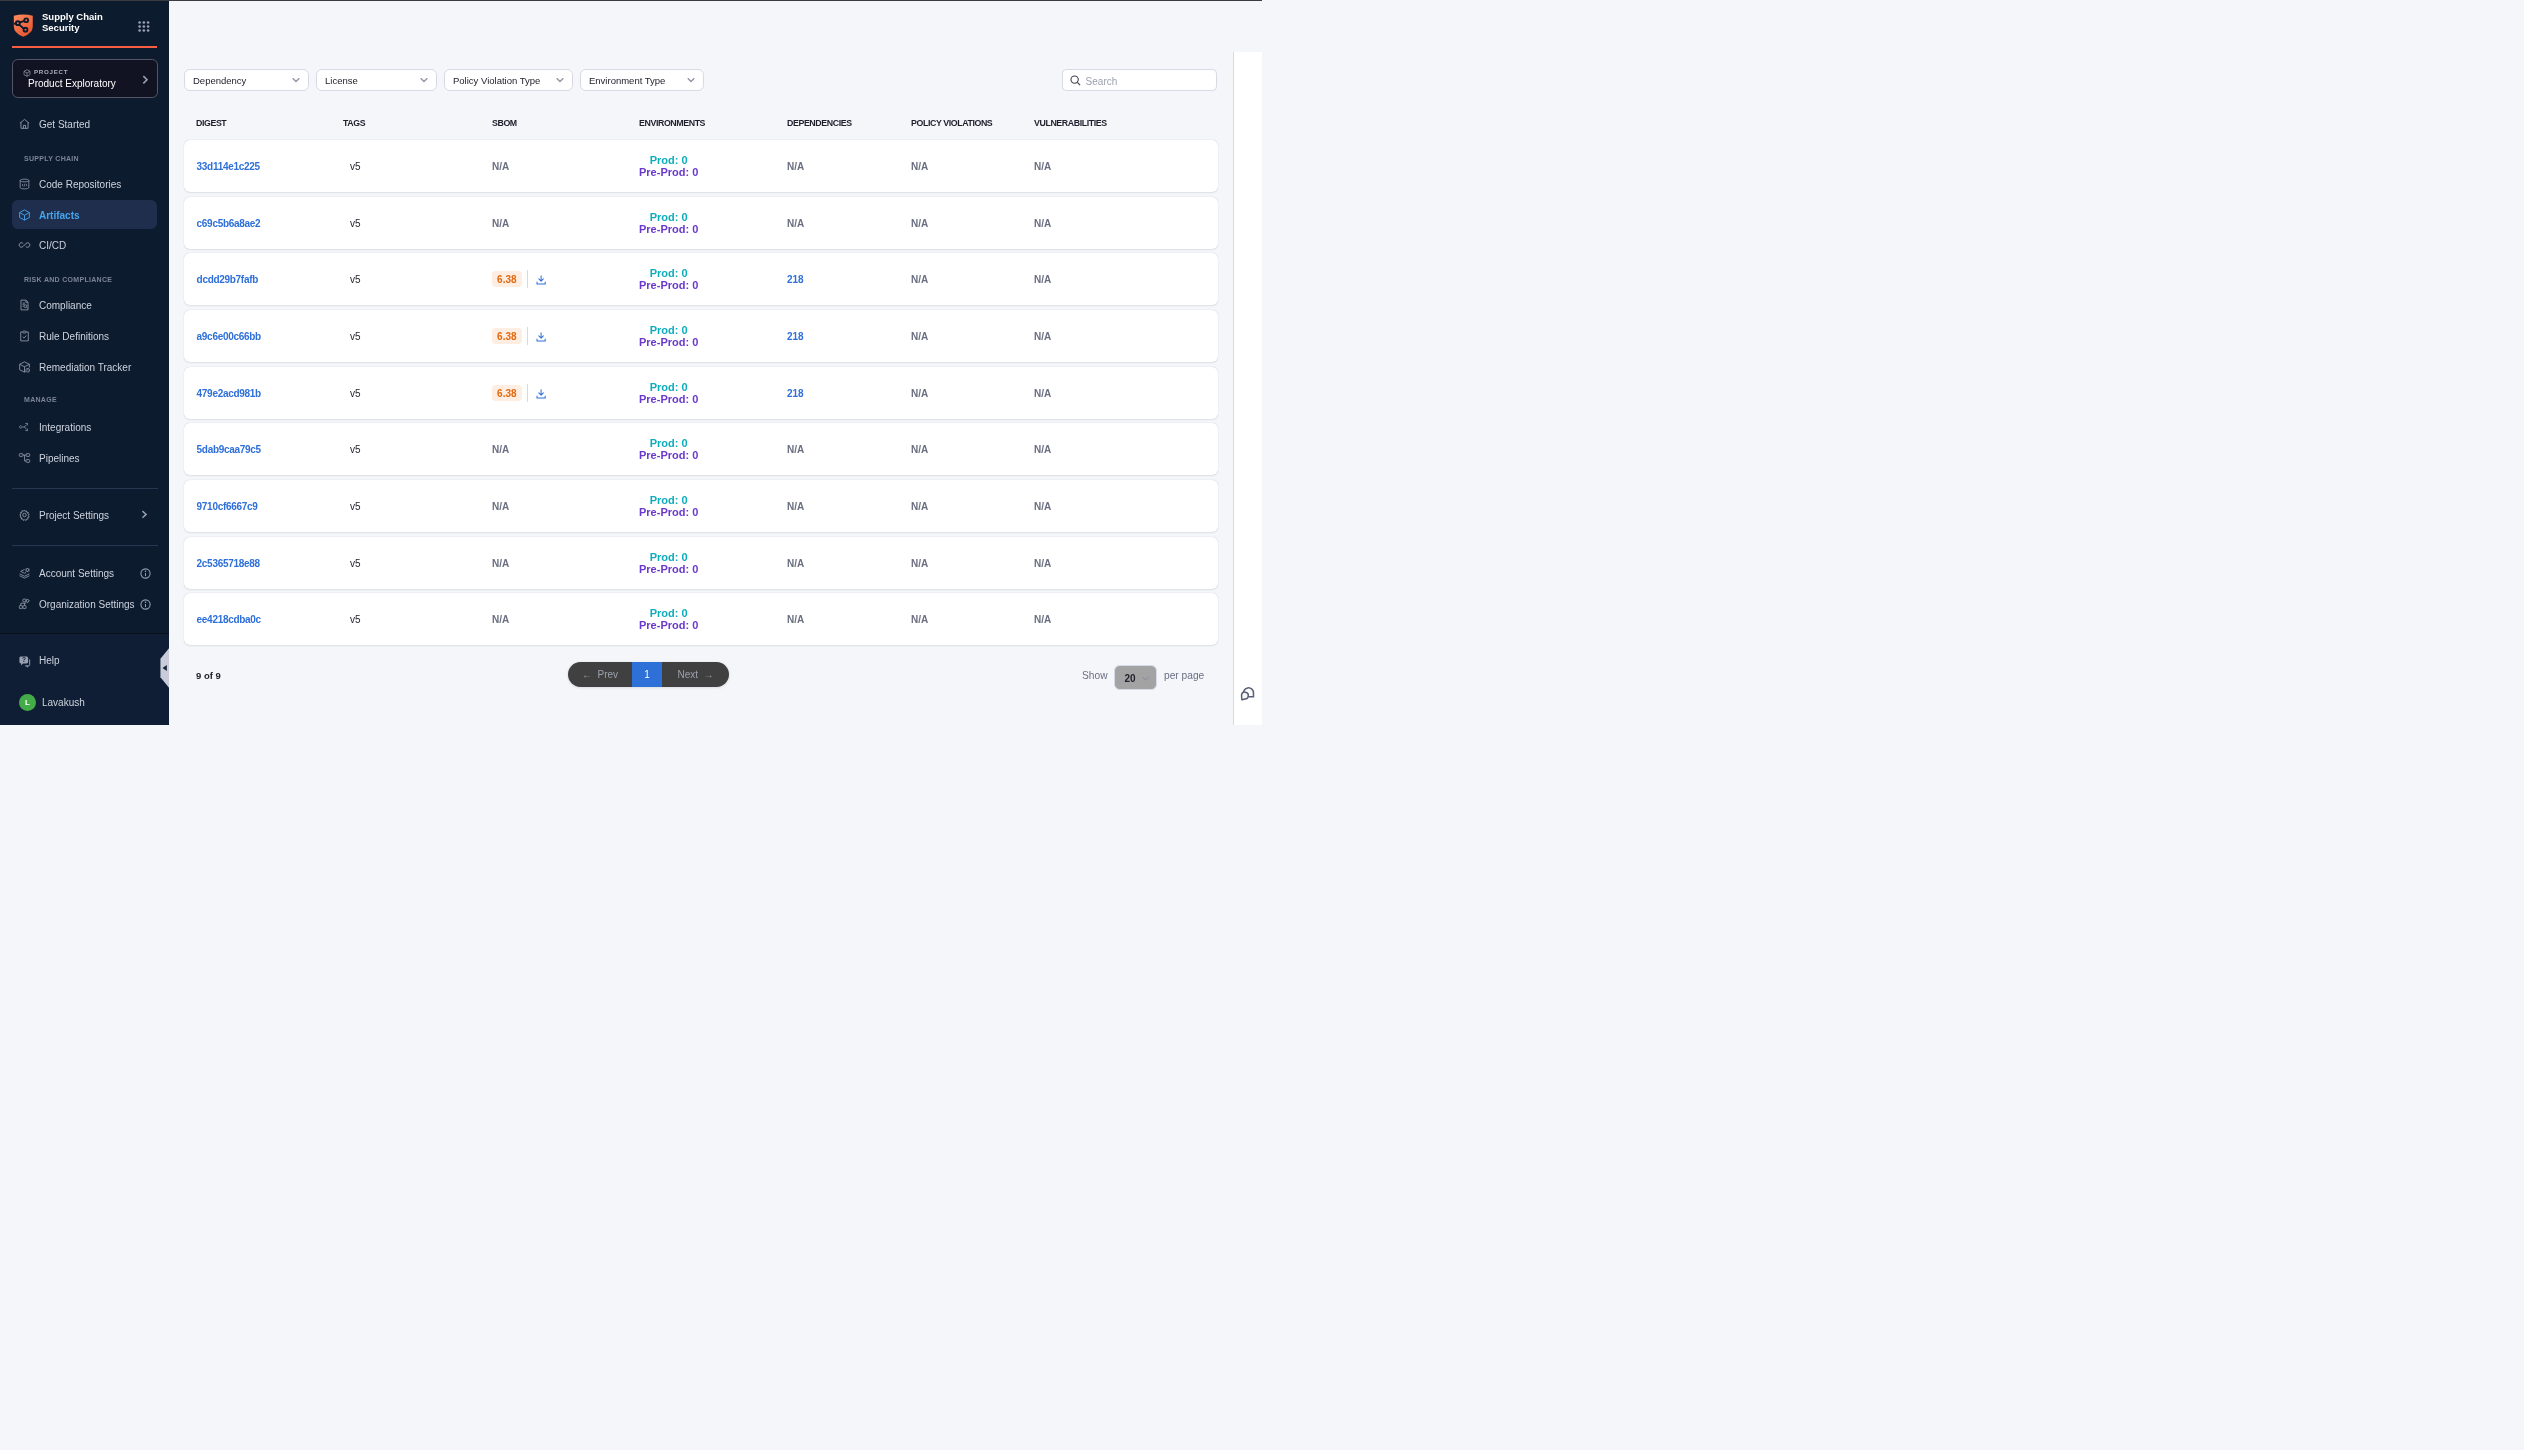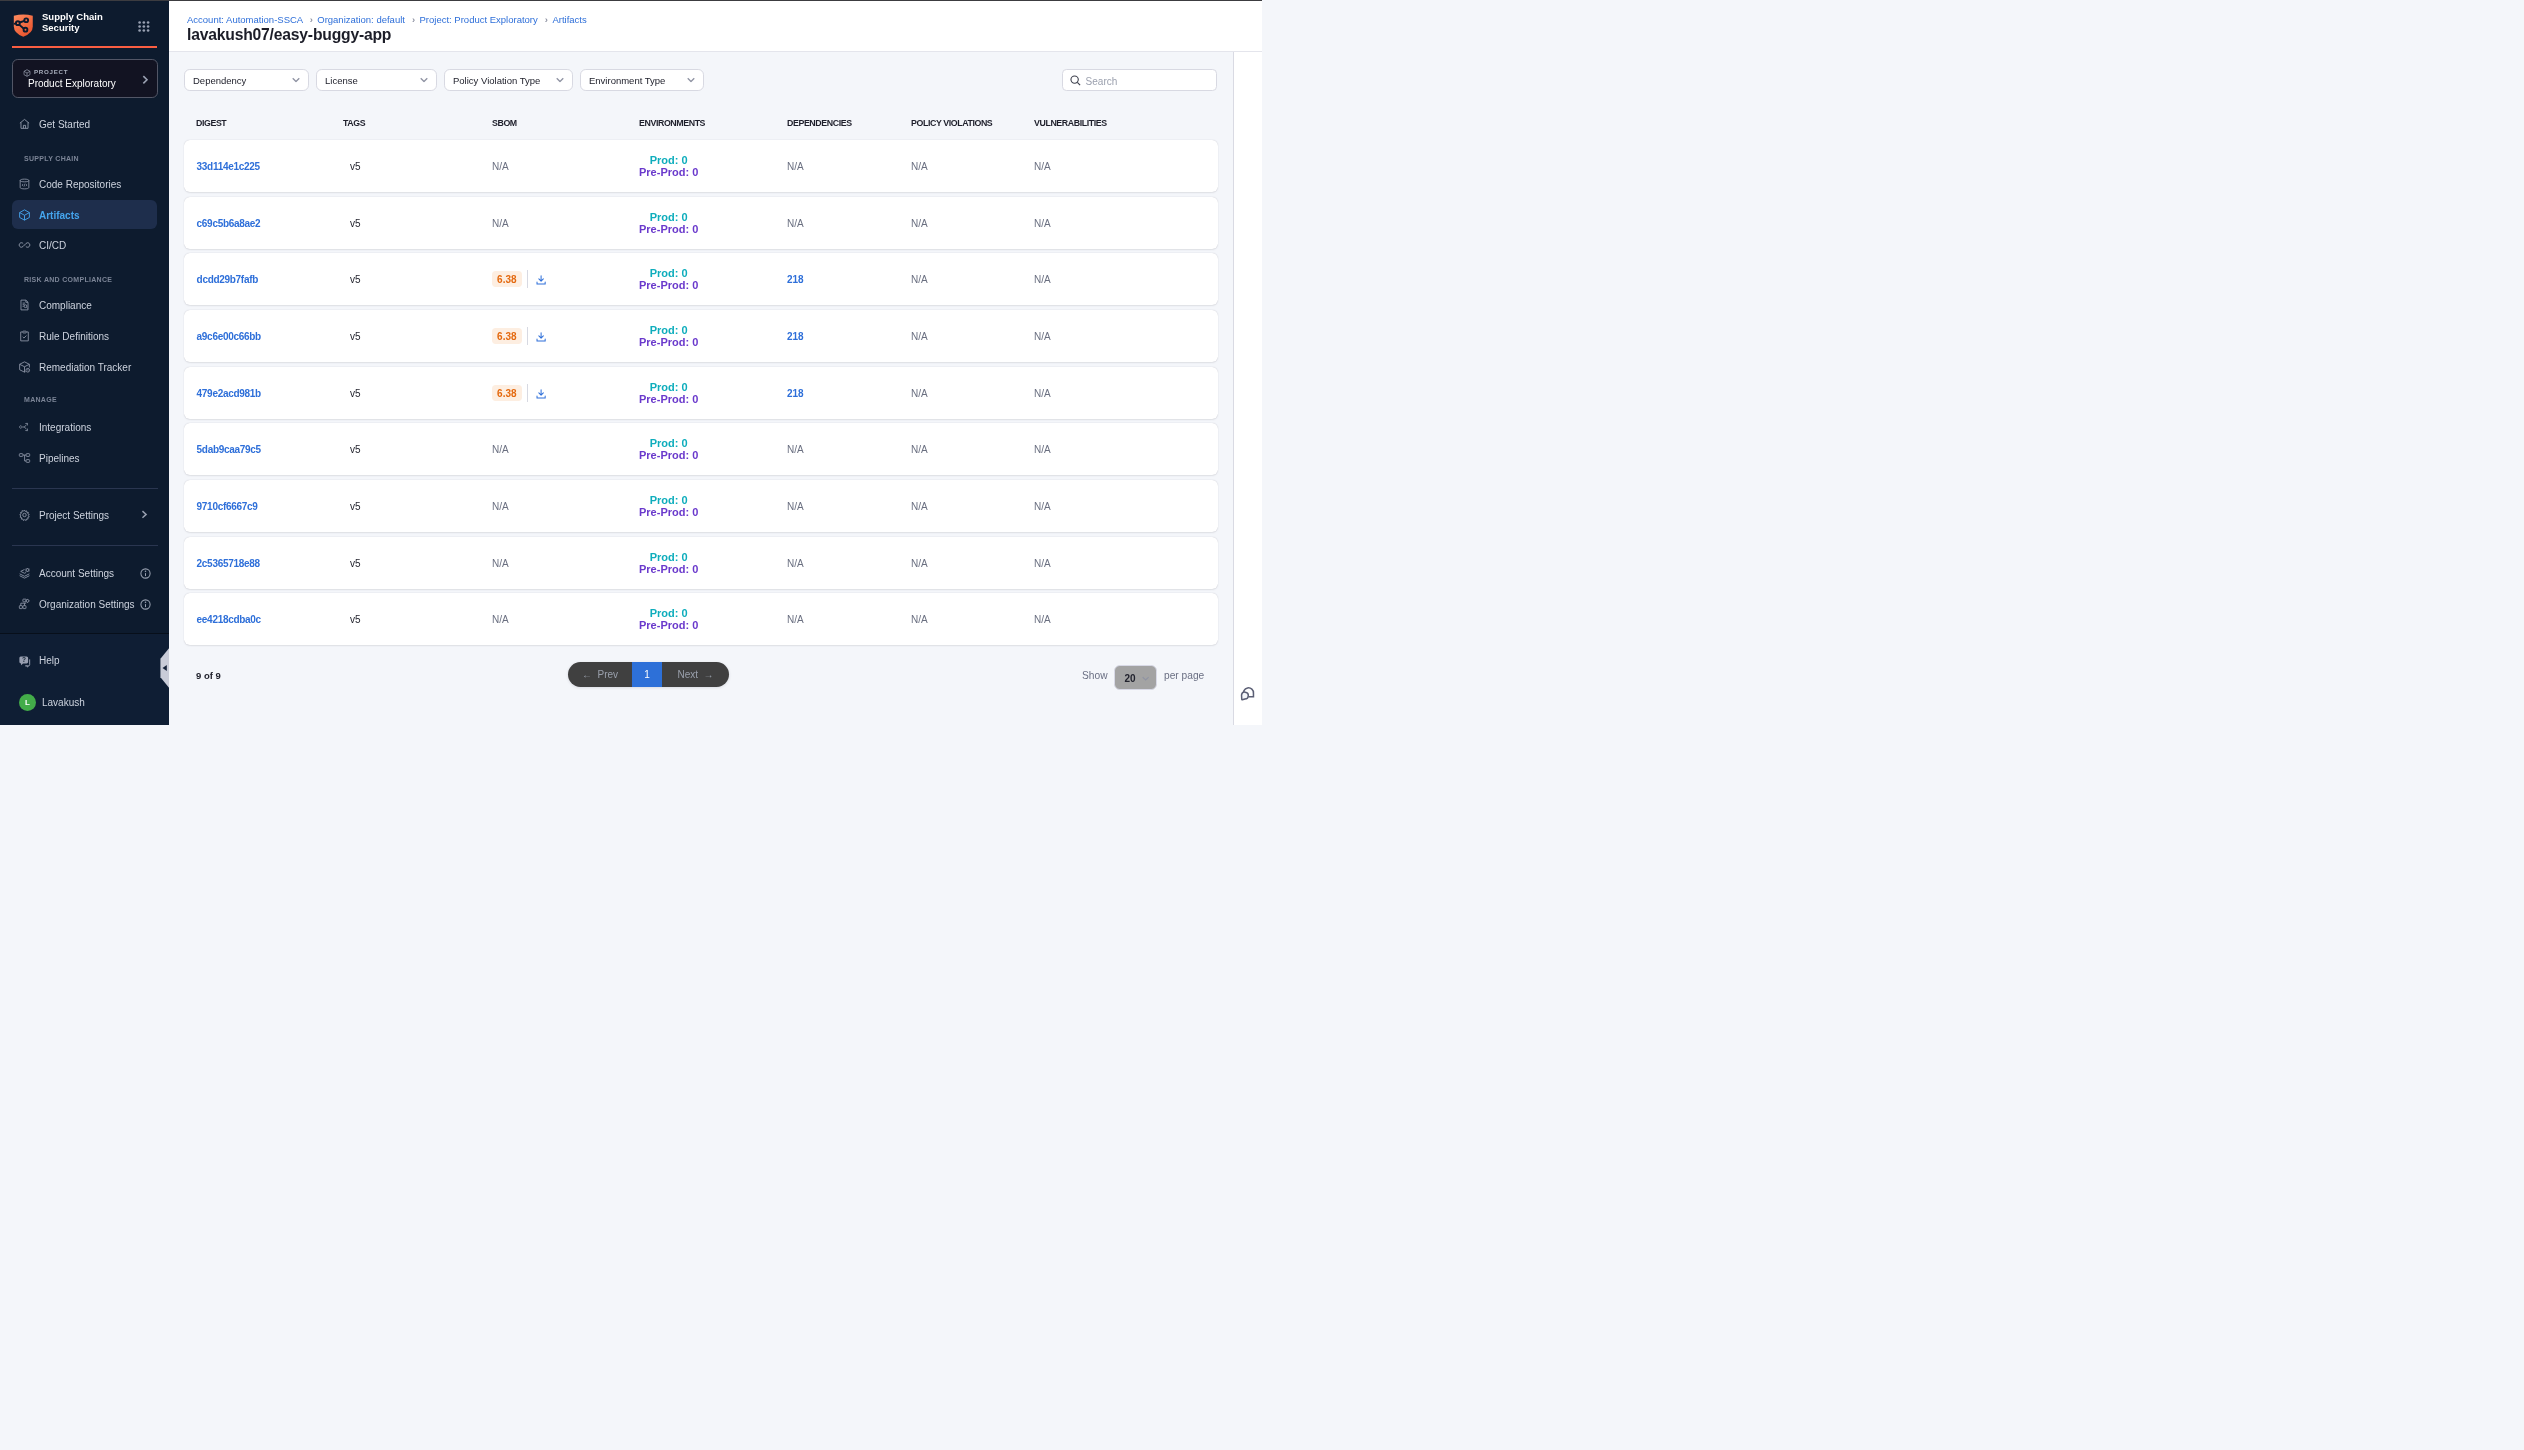--- a/index.html
+++ b/index.html
@@ -11,21 +11,21 @@
   
   #sidebar { position:absolute; top:0; left:0; width:169px; height:725px; background:#0d1b2e; z-index:30; }
   #sb-bottom { position:absolute; left:0; right:0; top:633px; bottom:0; background:#0f1e34; border-top:0.7px solid rgba(0,0,0,0.5); }
   .sb-item { position:absolute; left:0; width:169px; height:29px; }
   .sb-ico { position:absolute; left:18px; top:50%; transform:translateY(-50%); width:13px; height:13px; color:#8e97a8; }
   .sb-txt { position:absolute; left:39px; top:50%; transform:translateY(-50%); font-size:10px; color:#cdd3de; white-space:nowrap; }
   
   .card { position:absolute; left:15px; width:1034px; height:52px; background:#fff; border-radius:5.8px;
           box-shadow:0 0 0.7px rgba(40,41,61,0.18), 0 0.7px 1.5px rgba(96,97,112,0.14); }
   .cell { position:absolute; top:0; height:52px; display:flex; align-items:center; font-size:10px; color:#24252f; white-space:nowrap; }
-  .na { color:#6a6f80; }
+  .na { color:#6a6f80;font-weight:bold; }
   .link { color:#2e6fd9; font-weight:700; letter-spacing:-0.3px; }
   .c1{left:12.6px}.c2{left:166px}.c3{left:308px}.c4{left:455px}.c5{left:603px}.c6{left:727px}.c7{left:850px}
   .th { position:absolute; top:113px; height:19px; display:flex; align-items:center; font-size:8.8px; font-weight:700; color:#1e1f2b; letter-spacing:-0.4px; white-space:nowrap; }
   .envcell { line-height:12.4px; font-size:11px; font-weight:700;text-align:center; }
   .prod { color:#0eadbc; } .preprod { color:#6a39cc; }
   .badge { display:inline-block; background:#fdeee1; color:#e4690f; font-weight:700; font-size:10px; padding:2.6px 5.1px; border-radius:3.7px; }
   .fbtn { position:absolute; top:69px; height:22px; background:#fff; border:0.7px solid #d8d9e2; border-radius:5.8px; font-size:9.5px; color:#22232e; }
   .fbtn .lab { position:absolute; left:8px; top:50%; transform:translateY(-50%); white-space:nowrap; }
   .fbtn svg { position:absolute; right:8px; top:50%; transform:translateY(-50%); }
   
@@ -203,27 +203,20 @@
   <div class="abs" style="left:19px;top:694px;width:17px;height:17px;border-radius:50%;background:#43ac49;"></div>
   <div class="abs" style="left:19px;top:694px;width:17px;height:17px;line-height:17px;text-align:center;font-size:8px;font-weight:700;color:#fff;">L</div>
   <div class="abs" style="left:42px;top:697px;font-size:10px;color:#cdd3de;">Lavakush</div>
 
   <svg class="abs" style="left:160px;top:648px;z-index:40;" width="9" height="40" viewBox="0 0 12.5 55">
       <path d="M12.5 0 L12.5 55 L0.6 40.5 L0.6 14.5 Z" fill="#c9ccd8"></path>
       <path d="M9.5 23.5 L9.5 31.5 L3.5 27.5 Z" fill="#16233a"></path>
     </svg>
 </div>
 <div id="main">
-  <div id="pghead">
-    <div class="abs" style="left:18px;top:14px;font-size:9.5px;color:#2e6fd9;white-space:nowrap;">Account: Automation-SSCA
-      <span style="color:#8f93a3;padding:0 4.4px;font-weight:700;">›</span>Organization: default
-      <span style="color:#8f93a3;padding:0 4.4px;font-weight:700;">›</span>Project: Product Exploratory
-      <span style="color:#8f93a3;padding:0 4.4px;font-weight:700;">›</span>Artifacts</div>
-    <div class="abs" style="left:18px;top:26px;font-size:15.7px;font-weight:700;color:#1c1d28;letter-spacing:-0.2px;">lavakush07/easy-buggy-app</div>
-  </div>
   <div id="content"></div>
   <div id="contentwrap">
 
     <div class="fbtn" style="left:15px;width:125px;">
         <span class="lab">Dependency</span>
         <svg width="8" height="5.1" viewBox="0 0 11 7" fill="none" stroke="#8f93a3" stroke-width="1.8">
           <path d="M1 1.2 L5.5 5.6 L10 1.2"></path>
         </svg>
       </div>
     <div class="fbtn" style="left:147px;width:121px;">

